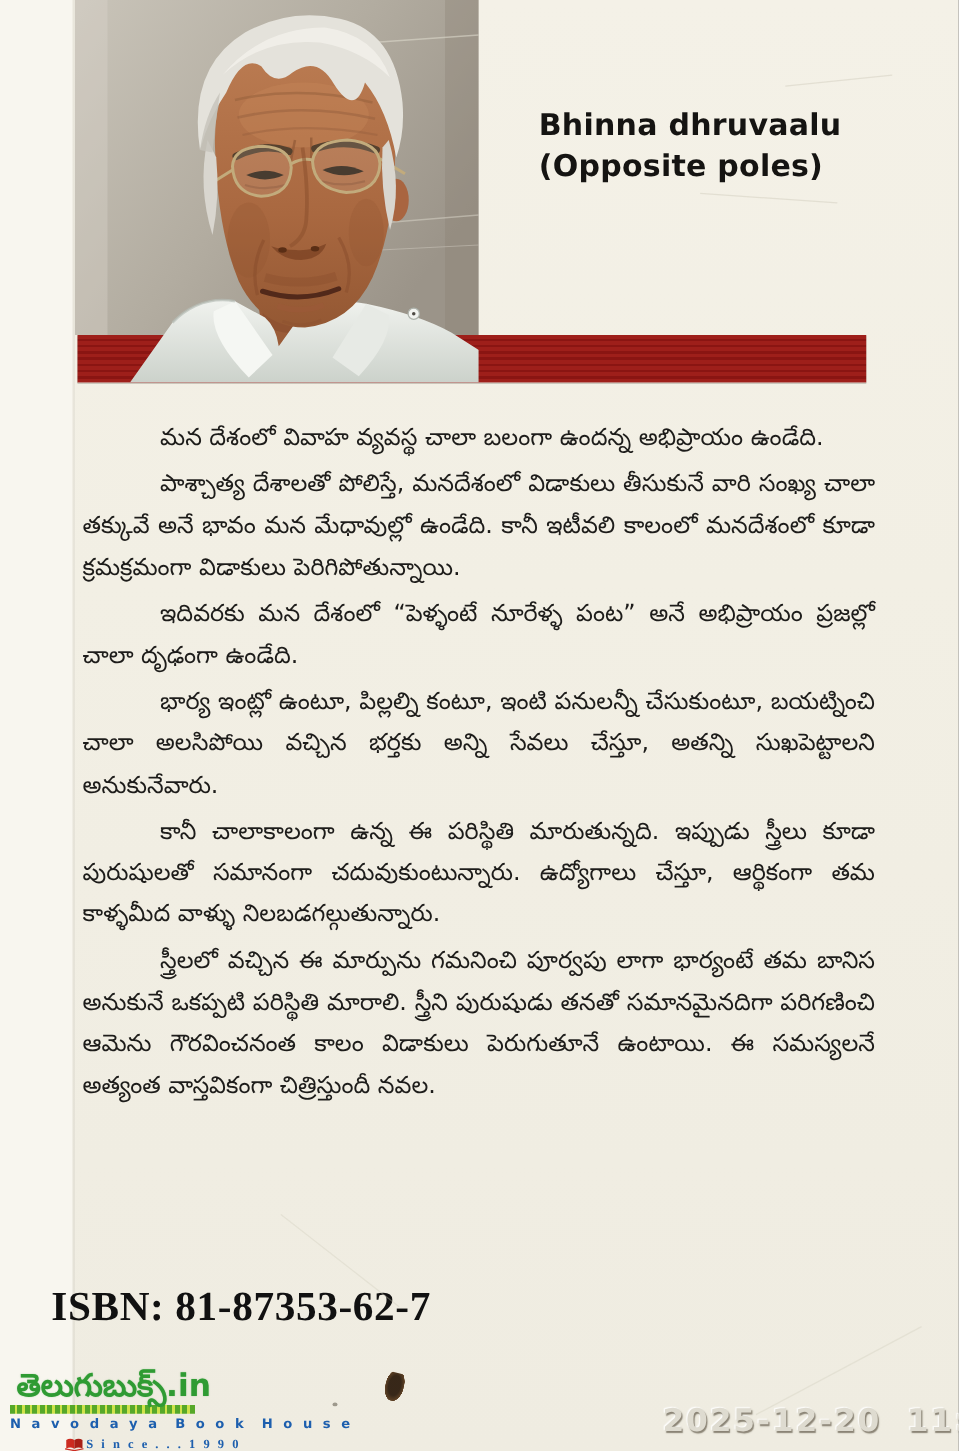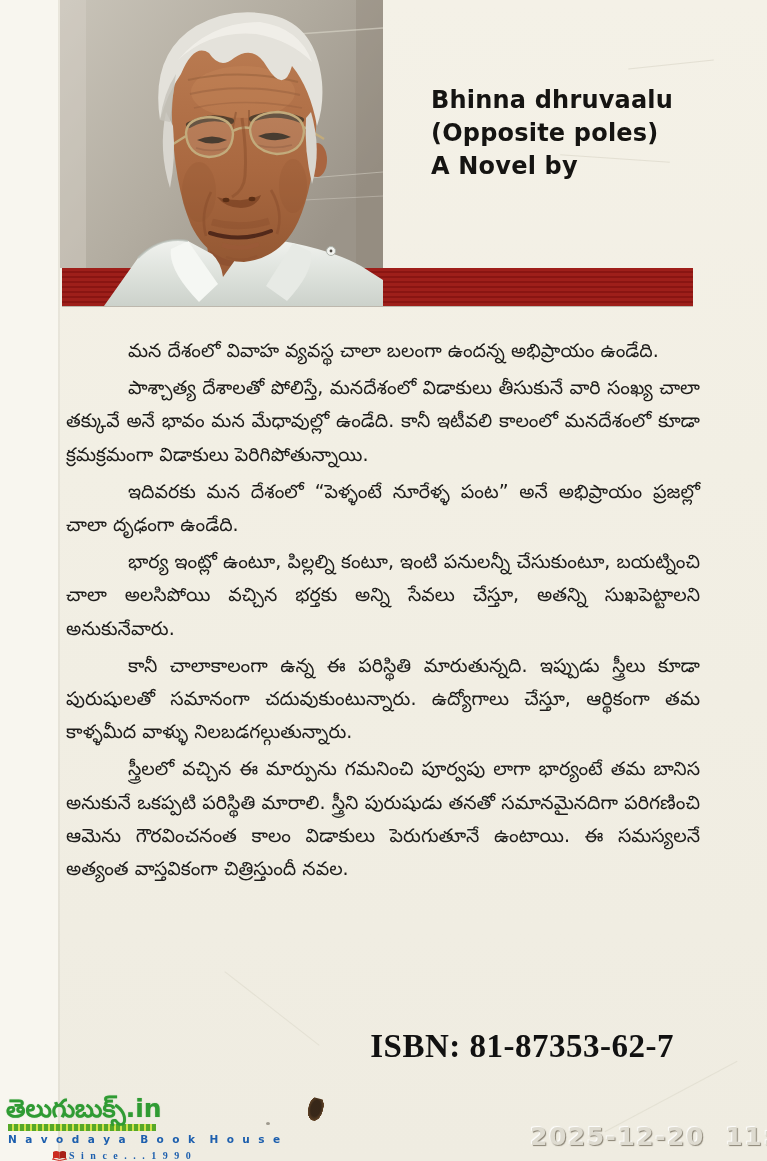--- a/index.html
+++ b/index.html
@@ -25,28 +25,28 @@
   
   .title-block{position:absolute;left:431px;top:84px;z-index:3;color:#151412;
         font-weight:bold;font-size:24px;line-height:33px;letter-spacing:.2px;}
 
   
   .synopsis{position:absolute;left:62px;top:330px;width:642px;color:#1d1c1a;
         font-size:19px;line-height:33.2px;text-align:justify;}
   .synopsis p{margin:4px;text-indent:62px;}
 
   
-  .isbn{position:absolute;left:24px;top:1028px;width:650px;text-align:right;
+  .isbn{position:absolute;left:41px;top:1028px;width:650px;text-align:left;
         font-family:"Liberation Serif", serif;font-weight:bold;font-size:33px;
         color:#111;letter-spacing:.5px;}
 
   
   .logo{position:absolute;left:6px;top:1094px;width:170px;z-index:3;}
   .logo-site{font-weight:bold;font-size:25px;line-height:30px;color:#2f9b33;
-        text-shadow:0 0 1px rgba(47,155,51,.5);}
+        text-shadow:0 0 1px rgba(47,155,51,.5);text-align:center;}
   .logo-strip{width:148px;height:7px;margin:0 0 2px 2px;
         background:repeating-linear-gradient(90deg,#56a829 0 4px,#cfe24a 4px 6px);}
   .logo-store{font-size:10.5px;font-weight:bold;letter-spacing:2.4px;color:#1d5fae;
         margin-left:2px;white-space:pre;text-align:right;}
   .logo-since-row{display:flex;align-items:center;margin:1px 0 0 46px;}
   .logo-since{font-size:10px;font-weight:bold;letter-spacing:2px;color:#1d5fae;white-space:pre;font-family:Liberation Serif, serif;}
   .book-icon{margin-right:2px;display:inline-block;}
 
   
   .stamp{position:absolute;left:530px;top:1122px;z-index:3;white-space:pre;
@@ -157,21 +157,20 @@
 
       <path d="M100,120 Q90,54 136,26 Q172,6 212,15 Q256,25 262,82 Q264,106 257,126 Q250,88 232,66 Q224,94 207,67 Q194,44 174,58 Q160,70 149,53 Q134,43 121,74 Q107,94 100,120 Z" fill="#e4e2db"></path>
       <path d="M118,60 Q150,22 200,22 Q240,28 252,62 Q230,40 196,34 Q150,30 118,60 Z" fill="#f2f0ea" opacity=".85"></path>
       <path d="M100,120 Q104,92 116,74 Q112,100 110,122 Z" fill="#c6c3ba" opacity=".8"></path>
     </svg>
   </div>
 
   <div class="title-block">
     <div>Bhinna dhruvaalu</div>
     <div>(Opposite poles)</div>
-    <div>A Novel by</div>
   </div>
 
   <div class="synopsis">
     <p>మన దేశంలో వివాహ వ్యవస్థ చాలా బలంగా ఉందన్న అభిప్రాయం ఉండేది.</p>
     <p>పాశ్చాత్య దేశాలతో పోలిస్తే, మనదేశంలో విడాకులు తీసుకునే వారి సంఖ్య చాలా తక్కువే అనే భావం మన మేధావుల్లో ఉండేది. కానీ ఇటీవలి కాలంలో మనదేశంలో కూడా క్రమక్రమంగా విడాకులు పెరిగిపోతున్నాయి.</p>
     <p>ఇదివరకు మన దేశంలో “పెళ్ళంటే నూరేళ్ళ పంట” అనే అభిప్రాయం ప్రజల్లో చాలా దృఢంగా ఉండేది.</p>
     <p>భార్య ఇంట్లో ఉంటూ, పిల్లల్ని కంటూ, ఇంటి పనులన్నీ చేసుకుంటూ, బయట్నించి చాలా అలసిపోయి వచ్చిన భర్తకు అన్ని సేవలు చేస్తూ, అతన్ని సుఖపెట్టాలని అనుకునేవారు.</p>
     <p>కానీ చాలాకాలంగా ఉన్న ఈ పరిస్థితి మారుతున్నది. ఇప్పుడు స్త్రీలు కూడా పురుషులతో సమానంగా చదువుకుంటున్నారు. ఉద్యోగాలు చేస్తూ, ఆర్థికంగా తమ కాళ్ళమీద వాళ్ళు నిలబడగల్గుతున్నారు.</p>
     <p>స్త్రీలలో వచ్చిన ఈ మార్పును గమనించి పూర్వపు లాగా భార్యంటే తమ బానిస అనుకునే ఒకప్పటి పరిస్థితి మారాలి. స్త్రీని పురుషుడు తనతో సమానమైనదిగా పరిగణించి ఆమెను గౌరవించనంత కాలం విడాకులు పెరుగుతూనే ఉంటాయి. ఈ సమస్యలనే అత్యంత వాస్తవికంగా చిత్రిస్తుందీ నవల.</p>
   </div>

